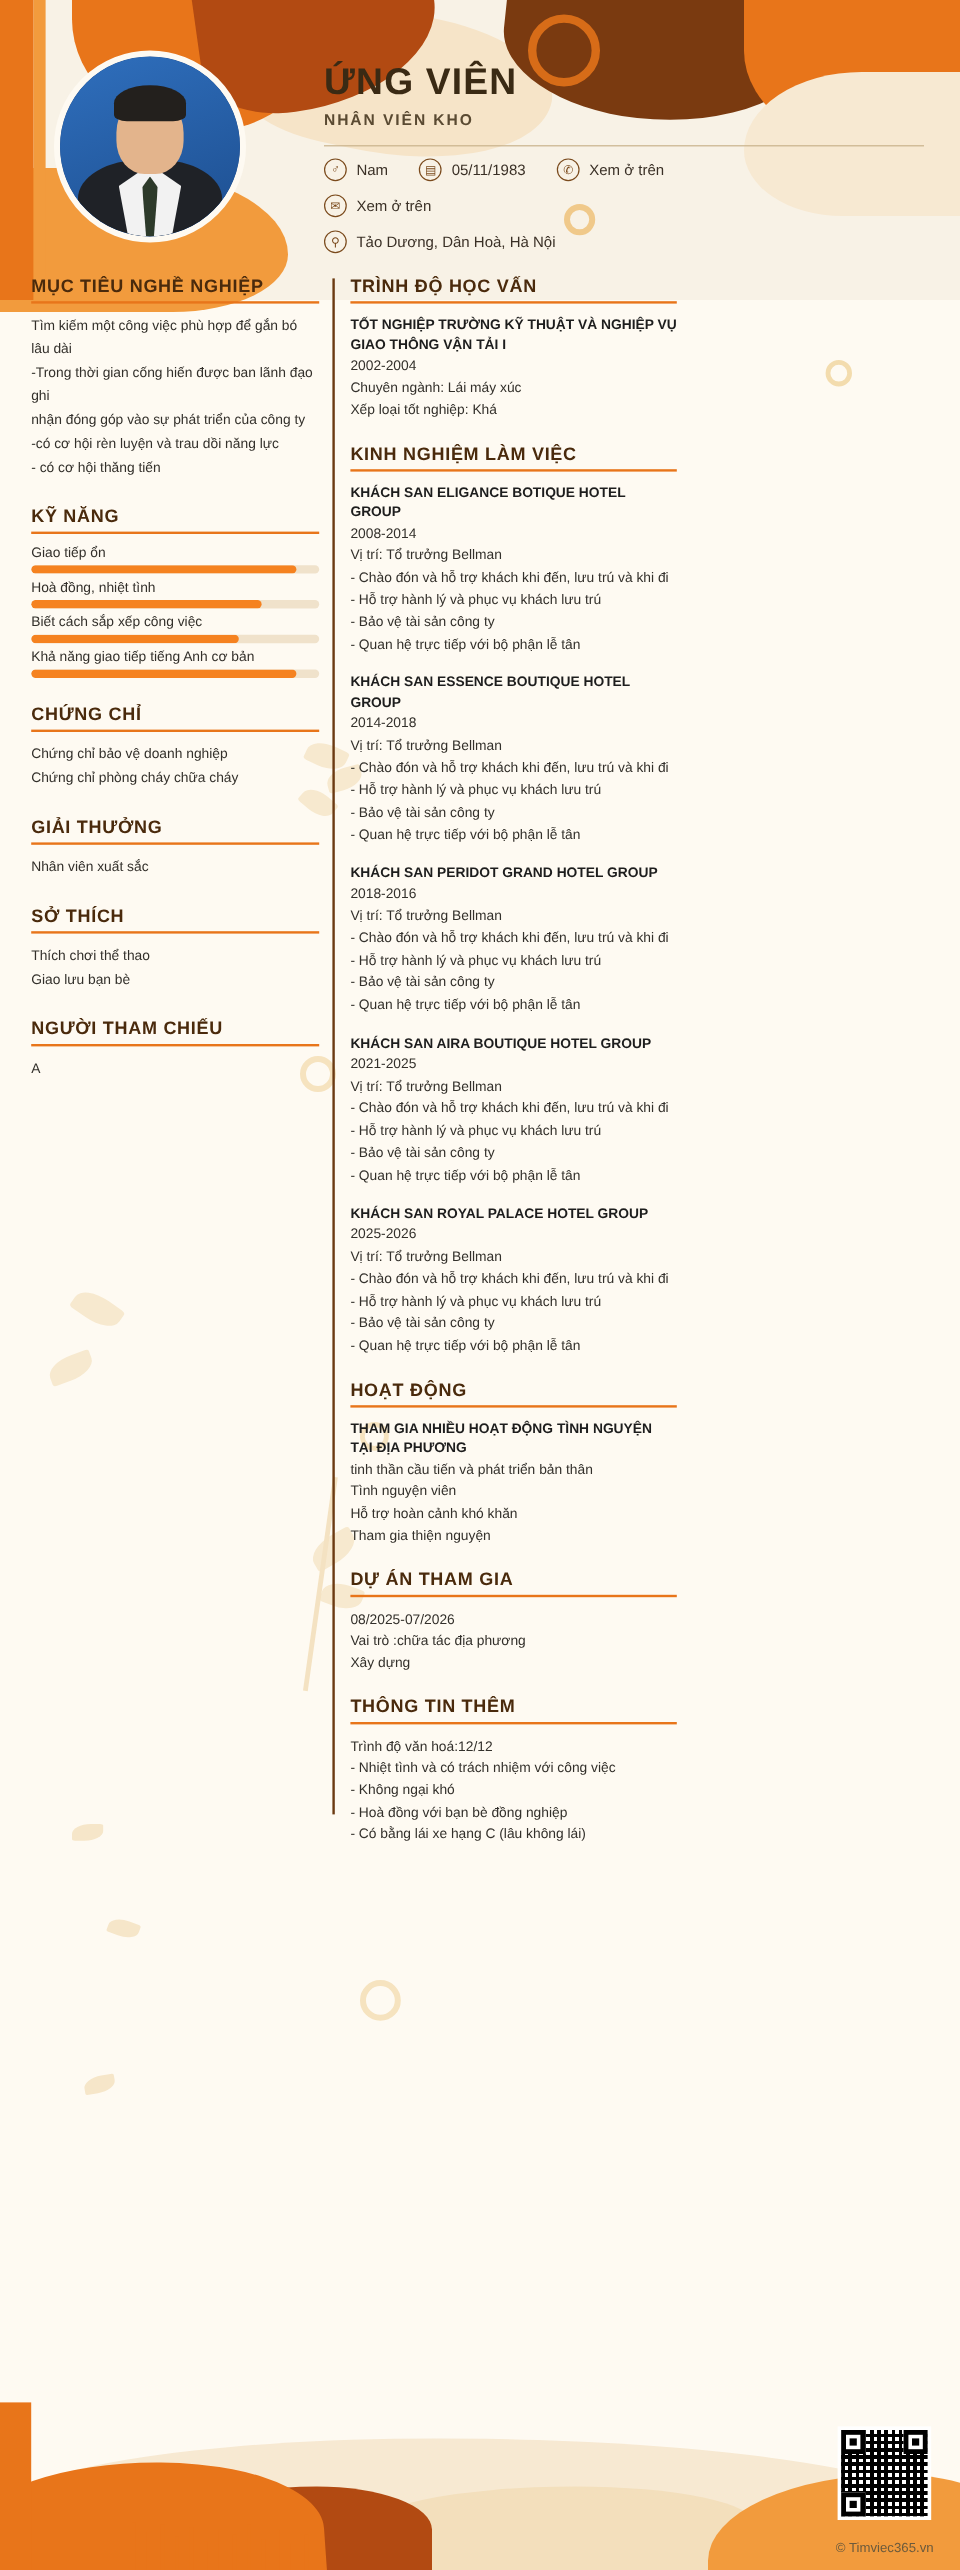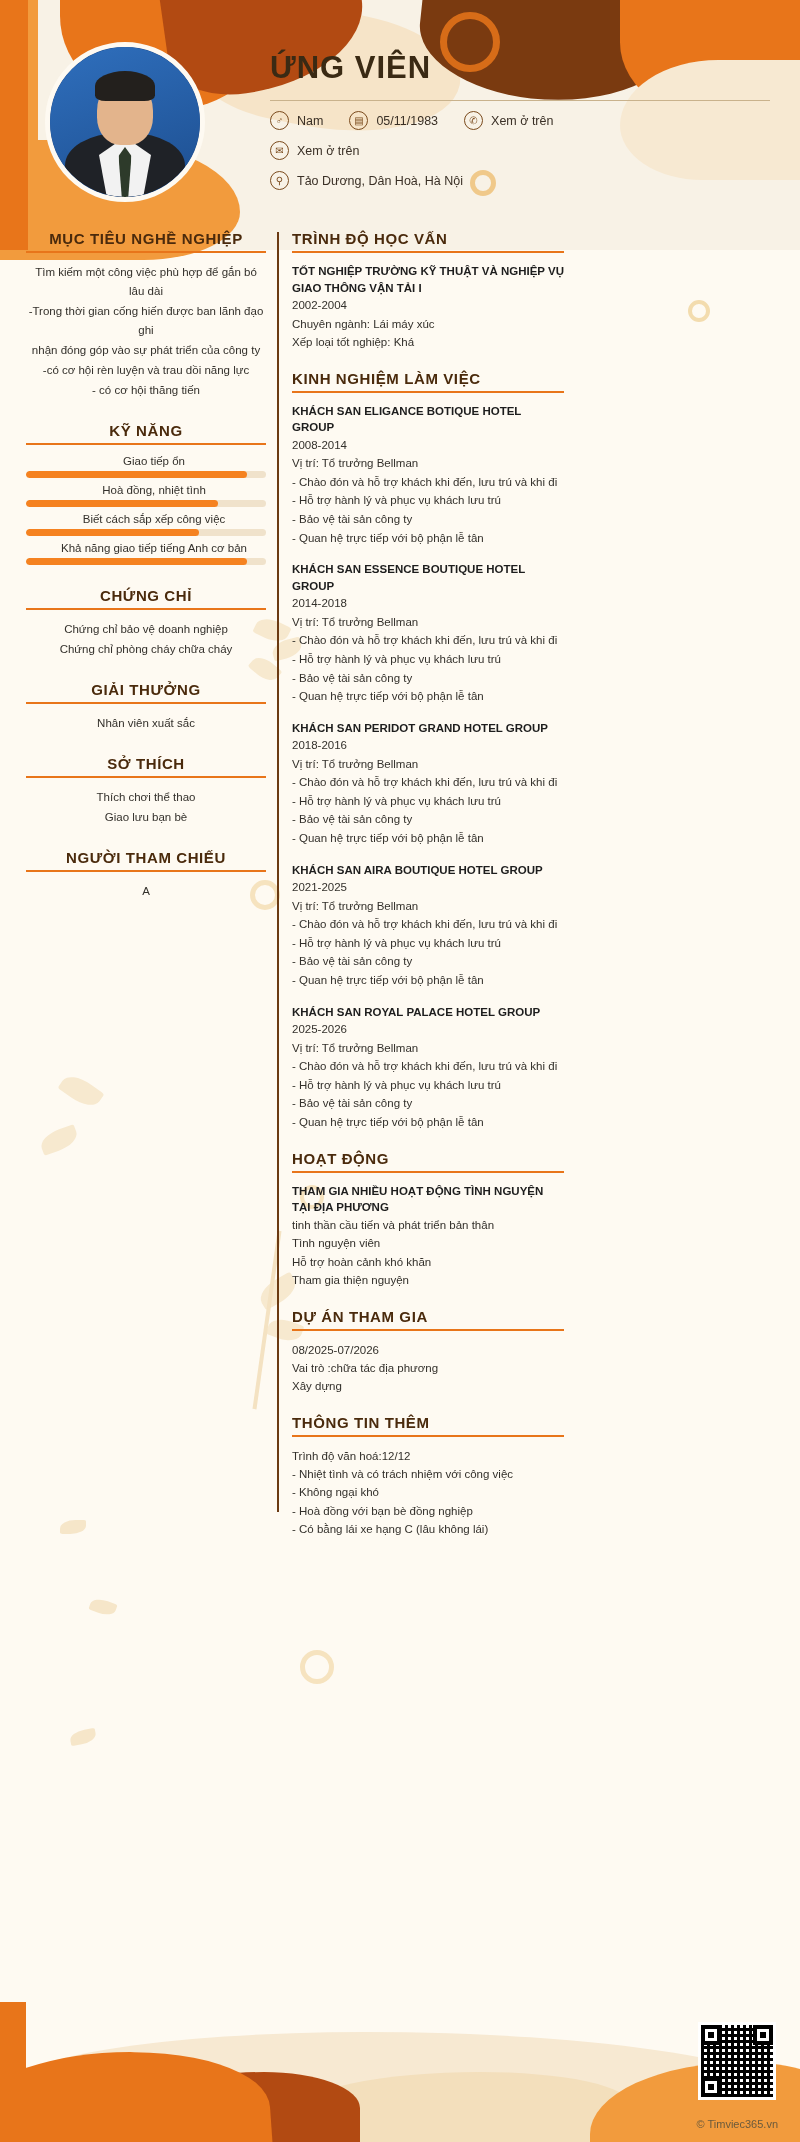--- a/index.html
+++ b/index.html
@@ -192,21 +192,21 @@
     position: absolute; bottom: 52px; left: 50%; transform: translateX(-50%);
     width: 56px; height: 66px; background: #e3b48c; border-radius: 48% 48% 42% 42%;
   }
   .ph-hair {
     position: absolute; bottom: 96px; left: 50%; transform: translateX(-50%);
     width: 60px; height: 30px; background: #23201d; border-radius: 50% 50% 18% 18%;
   }
 
   
   .col-left {
-    position: absolute; top: 230px; left: 26px; width: 240px; z-index: 4; text-align: center;
+    position: absolute; top: 230px; left: 26px; width: 240px; z-index: 4;
   }
   .col-right {
     position: absolute; top: 230px; left: 292px; width: 272px; z-index: 4;
   }
   .divider {
     position: absolute; top: 232px; left: 277px; width: 2px; height: 1280px;
     background: #6b3a12; z-index: 3;
   }
 
   .sec-title {
@@ -215,21 +215,21 @@
   }
   .sec-title.right { color: #4a2a0c; }
   .sec-underline {
     height: 2px; background: #e8751a; width: 100%; margin-bottom: 10px;
   }
   .sec { margin-bottom: 22px; }
   .body-text { font-size: 11.5px; line-height: 1.65; color: #33302b; }
   .body-text div { margin-bottom: 1px; }
 
   .skill { margin-bottom: 6px; }
-  .skill-label { font-size: 11.5px; color: #33302b; margin-bottom: 4px; margin-left: 16px; }
+  .skill-label { font-size: 11.5px; color: #33302b; margin-bottom: 4px; }
   .skill-bar {
     height: 7px; background: #f0e2cb; border-radius: 4px; overflow: hidden;
   }
   .skill-fill { height: 100%; background: #f58220; border-radius: 4px; }
 
   .r-head {
     font-size: 11.5px; font-weight: bold; color: #1d1d1d; line-height: 1.45;
   }
   .r-sub { font-size: 11.5px; color: #33302b; line-height: 1.6; }
   .r-block { margin-bottom: 14px; }
@@ -320,20 +320,21 @@
         <div class="ph-shirt"></div>
         <div class="ph-tie"></div>
         <div class="ph-head"></div>
         <div class="ph-hair"></div>
       </div>
     </div>
   </div>
 
   <div class="header">
     <div class="h-name">ỨNG VIÊN</div>
+    <div class="h-role">NHÂN VIÊN KHO</div>
     <div class="h-rule"></div>
     <div class="h-contact-row">
       <div class="h-contact">
         <span class="c-icon">♂</span>
         <span>Nam</span>
       </div>
       <div class="h-contact">
         <span class="c-icon">▤</span>
         <span>05/11/1983</span>
       </div>

